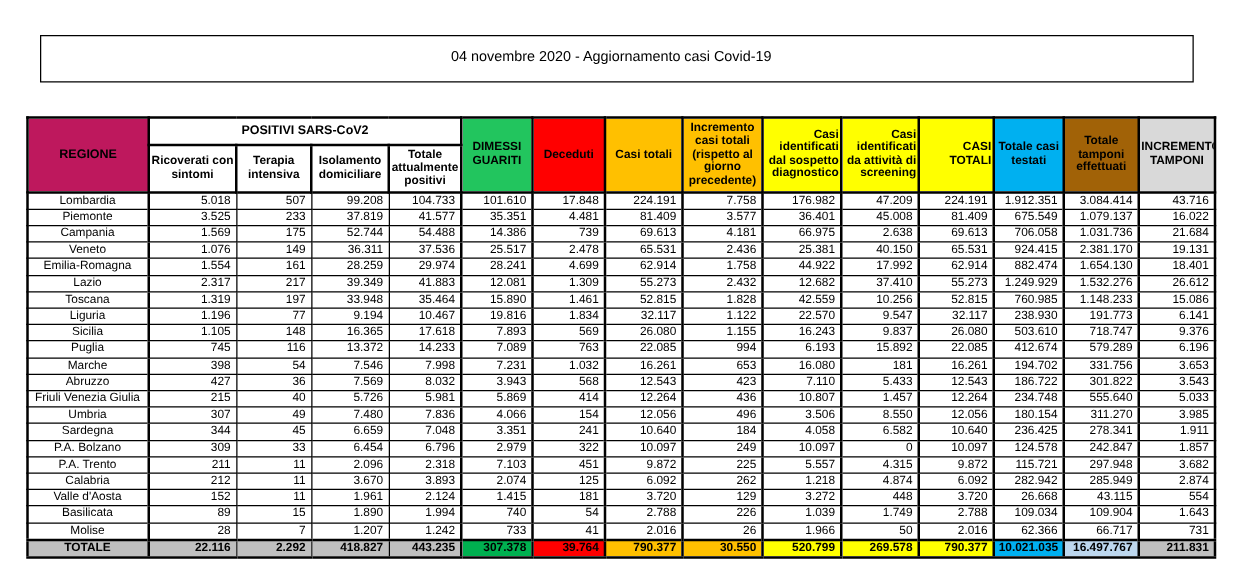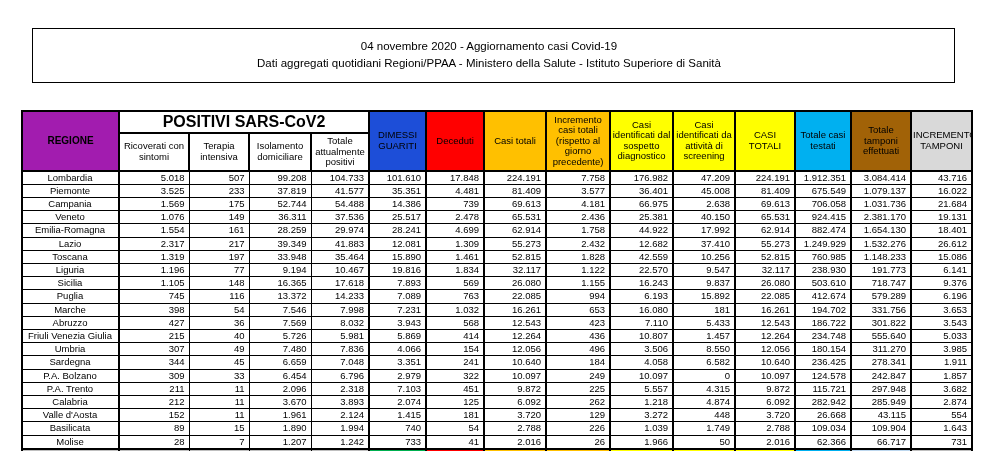--- a/index.html
+++ b/index.html
@@ -1,28 +1,28 @@
 <!DOCTYPE html>
 <html><head>
 <meta charset="utf-8">
 <style>
   html,body{margin:0;padding:0;background:#fff;}
   body{width:987px;height:451px;overflow:hidden;font-family:"Liberation Sans",sans-serif;color:#000;}
   .title-box{margin:28px 32px 0 32px;border:1px solid #000;text-align:center;padding:7px 13px 9px 4px;}
   .title-line{font-size:11.5px;line-height:14px;margin:3px 0;}
   table{border-collapse:collapse;table-layout:fixed;margin:27px 0 0 21px;width:944px;border:2px solid #000;}
   th,td{border:1px solid #000;overflow:hidden;white-space:nowrap;}
-  th{border-width:2px;font-weight:normal;font-size:9.5px;line-height:10.5px;padding:2px 1px;text-align:center;vertical-align:middle;white-space:normal;}
-  th.h-group{font-size:16px;font-weight:bold;height:16px;}
-  th.h-regione{background:#a21caf;font-weight:bold;font-size:10px;}
+  th{border-width:2px;font-weight:bold;font-size:9.5px;line-height:10.5px;padding:2px 1px;text-align:center;vertical-align:middle;white-space:normal;}
+  th.h-group{font-size:10px;font-weight:bold;height:16px;}
+  th.h-regione{background:#be185d;font-weight:bold;font-size:10px;}
   th.h-white{background:#fff;}
-  th.h-green{background:#1d4ed8;}
+  th.h-green{background:#22c55e;}
   th.h-red{background:#FF0000;margin-left:26px;}
   th.h-orange{background:#FFC000;}
-  th.h-yellow{background:#FFFF00;}
+  th.h-yellow{background:#FFFF00;text-align:right;}
   th.h-cyan{background:#00B0F0;}
   th.h-lblue{background:#a16207;}
   th.h-gray{background:#D9D9D9;}
   td{font-size:9.5px;line-height:10.2px;padding:1px 4px 1px 3px;text-align:right;}
   td:first-child{text-align:center;}
   
   .c1,.c5,.c6,.c7,.c8,.c9,.c10,.c11,.c12,.c13,.c14{border-left-width:2px;}
   tr.total td{font-weight:bold;border-top-width:2px;border-bottom-width:2px;}
   tr.total td:first-child{text-align:center;}
   .bg-gray{background:#BFBFBF;}
@@ -31,21 +31,20 @@
   .bg-orange{background:#FFC000;}
   .bg-yellow{background:#FFFF00;}
   .bg-cyan{background:#00B0F0;}
   .bg-lblue{background:#BDD7EE;}
 </style>
 </head>
 <body>
 
 <div class="title-box">
   <div class="title-line">04 novembre 2020 - Aggiornamento casi Covid-19</div>
-  <div class="title-line">Dati aggregati quotidiani Regioni/PPAA - Ministero della Salute - Istituto Superiore di Sanità</div>
 </div>
 
 <table>
   <colgroup>
     <col style="width:97px">
       <col style="width:70px">
       <col style="width:60px">
       <col style="width:62px">
       <col style="width:58px">
     <col style="width:57px">

